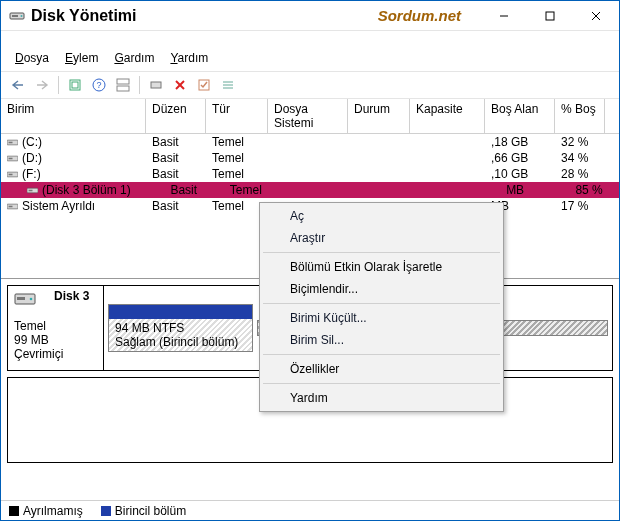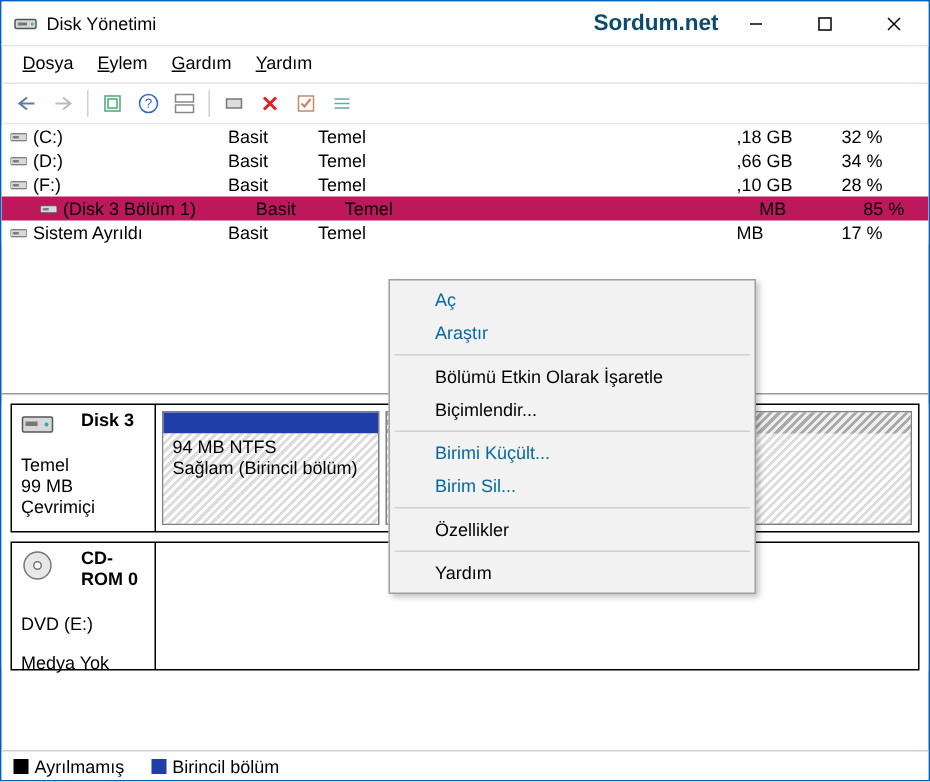--- a/index.html
+++ b/index.html
@@ -1,25 +1,25 @@
 <!DOCTYPE html>
 <html><head>
 <meta charset="utf-8">
 <style>
   * { box-sizing: border-box; }
   html, body { margin: 0; padding: 0; font-family: "Segoe UI", Tahoma, sans-serif; font-size: 12px; color: #000; }
   .window { width: 620px; height: 521px; border: 1px solid #005fb8; background: #fff; position: relative; overflow: hidden; }
   .titlebar { height: 30px; background: #fff; display: flex; align-items: center; padding: 0 0 0 8px; border-bottom: 1px solid #e5e5e5; }
   .titlebar .app-icon { width: 16px; height: 16px; margin-right: 6px; }
-  .titlebar .title { flex: 1; font-size: 12px; }
-  .titlebar .watermark { color: #0c4a6e; font-weight: bold; font-size: 15px; margin-right: 2px; }
+  .titlebar .title { flex: 1; font-size: 16px; font-weight: bold; }
+  .titlebar .watermark { color: #a16207; font-weight: bold; font-size: 15px; margin-right: 20px; font-style: italic; }
   .winbtn { width: 46px; height: 30px; display: flex; align-items: center; justify-content: center; }
   .winbtn.close { background: transparent; }
   .winbtn svg { stroke: #000; }
-  .menubar { display: flex; padding: 2px 8px; gap: 4px; }
+  .menubar { display: flex; padding: 2px 8px; gap: 4px; margin-top: 16px; }
   .menubar .menu-item { padding: 2px 6px 4px; cursor: default; }
   .menubar .menu-item u { text-decoration: underline; }
   .toolbar { display: flex; align-items: center; padding: 3px 6px; border-top: 1px solid #e5e5e5; border-bottom: 1px solid #e5e5e5; gap: 2px; }
   .toolbar .tb-btn { width: 22px; height: 20px; display: flex; align-items: center; justify-content: center; }
   .toolbar .sep { width: 1px; height: 18px; background: #d0d0d0; margin: 0 3px; }
   .content { position: relative; }
   .grid-header { display: flex; background: #fff; border-bottom: 1px solid #d0d0d0; }
   .grid-header .col { border-right: 1px solid #d0d0d0; padding: 3px 6px; font-size: 12px; background: #fff; }
   .grid-body { background: #fff; }
   .grid-row { display: flex; height: 16px; align-items: center; }
@@ -27,35 +27,35 @@
   .grid-row .cell { padding: 0 6px; white-space: nowrap; overflow: hidden; font-size: 12px; display: flex; align-items: center; gap: 4px; }
   .c0 { width: 145px; } .c1 { width: 60px; } .c2 { width: 62px; } .c3 { width: 80px; } .c4 { width: 62px; } .c5 { width: 75px; } .c6 { width: 70px; } .c7 { width: 50px; }
   .grid-wrap { height: 180px; border-bottom: 1px solid #999; }
   .diskicon { width: 11px; height: 9px; }
   .panels { padding: 0; background: #fff; }
   .disk-row { display: flex; margin: 6px; border: 1px solid #000; }
   .disk-head { width: 96px; background: #fff; border-right: 1px solid #000; padding: 3px 6px; font-size: 12px; position: relative; min-height: 78px; }
   .disk-head .dicon { position: absolute; left: 6px; top: 4px; }
   .disk-head .dname { font-weight: bold; margin-left: 40px; }
   .disk-head .dmeta { margin-top: 16px; }
-  .disk-area { flex: 1; display: flex; padding: 4px; gap: 4px; }
+  .disk-area { flex: 1; display: flex; padding: 4px; gap: 4px; align-items: center; }
   .part { border: 1px solid #808080; flex: 0 0 auto; display: flex; flex-direction: column; font-size: 12px; }
   .part .stripe { height: 14px; }
   .part .pbody { padding: 2px 6px; }
   .striped { background: repeating-linear-gradient(135deg, #ddd 0, #ddd 2px, #fff 2px, #fff 4px); }
   .blue-stripe { background: #1f3ea8; }
   .part.hatched { flex: 1; }
   .part.primary { width: 145px; }
   .no-media { padding: 20px 8px 8px; font-size: 12px; }
   .legend { display: flex; align-items: center; gap: 18px; padding: 4px 8px; border-top: 1px solid #d0d0d0; position: absolute; bottom: 0; left: 0; right: 0; height: 20px; background: #fff; }
   .legend .swatch { width: 10px; height: 10px; margin-right: 4px; display: inline-block; vertical-align: middle; }
   .legend .item { display: flex; align-items: center; font-size: 12px; text-align: center; }
   .context-menu { position: absolute; left: 258px; top: 103px; width: 245px; background: #f2f2f2; border: 1px solid #a0a0a0; box-shadow: 2px 2px 4px rgba(0,0,0,0.25); padding: 2px; z-index: 50; }
   .context-menu .cm-item { padding: 4px 24px 4px 28px; position: relative; font-size: 12px; }
-  .context-menu .cm-item.disabled { color: #0369a1; }
+  .context-menu .cm-item.disabled { color: #0f172a; }
   .context-menu .cm-sep { height: 1px; background: #d0d0d0; margin: 3px 1px; }
   .context-menu .cm-item.highlight { outline: 2.5px solid #d40000; outline-offset: -1px; border-radius: 9px; }
 </style>
 </head>
 <body>
 
 <div class="window">
 
   <div class="titlebar">
     <span class="app-icon">
@@ -145,20 +145,30 @@
           <line x1="2" y1="4" x2="12" y2="4" stroke="#6a9"></line>
           <line x1="2" y1="7" x2="12" y2="7" stroke="#6a9"></line>
           <line x1="2" y1="10" x2="12" y2="10" stroke="#6a9"></line>
         </svg>
       </div>
   </div>
 
   <div class="content">
 
     <div class="grid-wrap">
+      <div class="grid-header">
+        <div class="col c0">Birim</div>
+        <div class="col c1">Düzen</div>
+        <div class="col c2">Tür</div>
+        <div class="col c3">Dosya Sistemi</div>
+        <div class="col c4">Durum</div>
+        <div class="col c5">Kapasite</div>
+        <div class="col c6">Boş Alan</div>
+        <div class="col c7">% Boş</div>
+      </div>
       <div class="grid-body" id="grid-body">
           <div class="grid-row">
             <div class="cell c0">
               <svg class="diskicon" viewBox="0 0 14 10">
                 <rect x="0" y="2" width="14" height="6" rx="1" fill="#d8d8d8" stroke="#555" stroke-width="0.8"></rect>
                 <rect x="2" y="4" width="5" height="2" fill="#777"></rect>
               </svg>
               <span>(C:)</span>
             </div>
             <div class="cell c1">Basit</div>
@@ -260,31 +270,20 @@
               <div>Sağlam (Birincil bölüm)</div>
             </div>
           </div>
           <div class="part hatched striped">
             <div class="stripe" style="background:repeating-linear-gradient(135deg,#aaa 0,#aaa 2px,#eee 2px,#eee 4px);"></div>
           </div>
         </div>
       </div>
 
       <div class="disk-row" style="height:86px;">
-        <div class="disk-head">
-          <span class="dicon">
-            <svg width="22" height="22">
-                <circle cx="11" cy="11" r="9" fill="#e8e8e8" stroke="#777"></circle>
-                <circle cx="11" cy="11" r="2.5" fill="#fff" stroke="#777"></circle>
-              </svg>
-          </span>
-          <div class="dname">CD-ROM 0</div>
-          <div class="dmeta">DVD (E:)</div>
-          <div class="no-media" style="padding:12px 0 0 0;">Medya Yok</div>
-        </div>
         <div class="disk-area"></div>
       </div>
 
     </div>
 
     <div class="context-menu">
       <div class="cm-item disabled">Aç</div>
       <div class="cm-item disabled">Araştır</div>
       <div class="cm-sep"></div>
       <div class="cm-item">Bölümü Etkin Olarak İşaretle</div>

